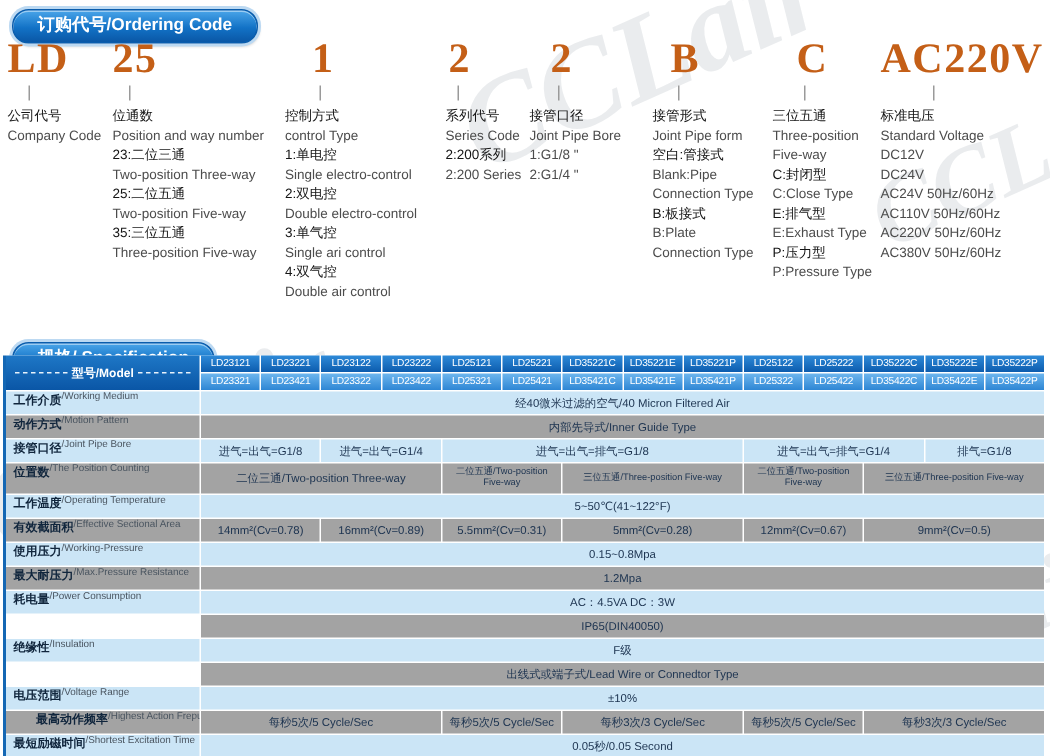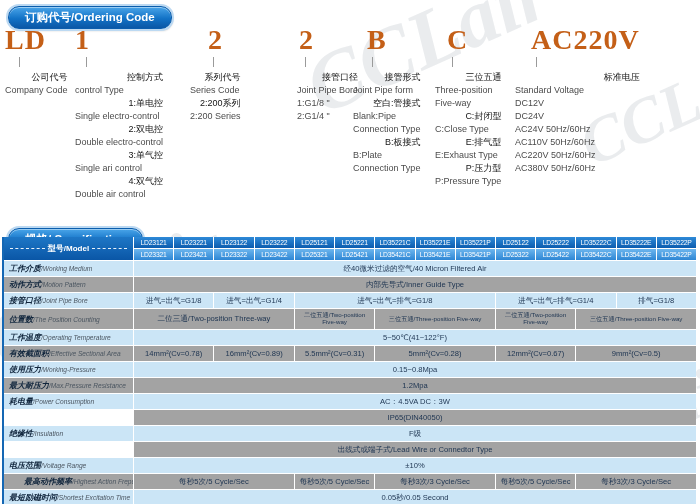--- a/index.html
+++ b/index.html
@@ -41,38 +41,38 @@
   .ocol:nth-child(7) .ocode{ margin-left:16px; }
   .otick { width:1px; height:10px; background:#9a9a9a; margin:3px 0 4px 14px; }
   .ocol:nth-child(2) .otick{ margin-left:11px; }
   .ocol:nth-child(3) .otick{ margin-left:23px; }
   .ocol:nth-child(4) .otick{ margin-left:8px; }
   .ocol:nth-child(5) .otick{ margin-left:19px; }
   .ocol:nth-child(6) .otick{ margin-left:17px; }
   .ocol:nth-child(7) .otick{ margin-left:21px; }
   .ocol:nth-child(8) .otick{ margin-left:35px; }
   .olines div { font-size:9px; line-height:13px; white-space:nowrap; }
-  .olines .lzh { color:#141414;text-align:right; }
+  .olines .lzh { color:#141414; }
   .olines .len { color:#4c4c4c; }
 
   
   #spec-grid { position:absolute; top:237px; left:2px; width:694px;
                display:grid; grid-template-columns:129px repeat(14,1fr);
                grid-template-rows:11px 11px 15px 15px 15px 20px repeat(11,15px);
                gap:1px; background:#fff; border-left:2px solid #1467b4; }
   .mlab { grid-column:1; grid-row:1 / span 2;
           background:linear-gradient(180deg,#1e77c6 0%,#0a56a6 100%);
           display:flex; align-items:center; color:#fff; font-size:8px; font-weight:bold;
           padding:0 3px; }
   .mlab .dash { flex:1; border-top:1px dashed #e8f2fb; margin:0 3px; height:0; }
   .mcell { display:flex; align-items:center; justify-content:center;
            color:#fff; font-size:6.8px; letter-spacing:-.2px; white-space:nowrap; overflow:hidden; }
   .ma { background:linear-gradient(180deg,#2e8ad8 0%,#0c5cae 100%); }
   .mb { background:linear-gradient(180deg,#6db6ee 0%,#2e86d4 100%); }
-  .lab { display:flex; align-items:center; padding-left:5px; white-space:nowrap; overflow:hidden;font-style:italic; }
+  .lab { display:flex; align-items:flex-start; padding-left:5px; white-space:nowrap; overflow:hidden; }
   .lab .zh { font-size:8px; font-weight:bold; color:#10253c; }
   .lab .en { font-size:6.6px; color:#4a5560; }
   .val { display:flex; align-items:center; justify-content:center; text-align:center;
          font-size:7.6px; color:#1c3350; white-space:nowrap; overflow:hidden; }
   .val.sm { font-size:6.2px; line-height:6.6px; white-space:pre-line; }
   .ob { background:#cbe5f6; }
   .ow { background:#a3a3a3; }
 </style>
 </head>
 <body>
@@ -90,20 +90,34 @@
     <span>订购代号/Ordering Code</span>
   </div>
 
   <div id="ordering-cols">
       <div class="ocol">
         <div class="ocode">LD</div>
         <div class="otick"></div>
         <div class="olines">
           <div class="lzh">公司代号</div>
           <div class="len">Company Code</div>
+        </div>
+      </div>
+      <div class="ocol">
+        <div class="ocode">25</div>
+        <div class="otick"></div>
+        <div class="olines">
+          <div class="lzh">位通数</div>
+          <div class="len">Position and way number</div>
+          <div class="lzh">23:二位三通</div>
+          <div class="len">Two-position Three-way</div>
+          <div class="lzh">25:二位五通</div>
+          <div class="len">Two-position Five-way</div>
+          <div class="lzh">35:三位五通</div>
+          <div class="len">Three-position Five-way</div>
         </div>
       </div>
       <div class="ocol">
         <div class="ocode">1</div>
         <div class="otick"></div>
         <div class="olines">
           <div class="lzh">控制方式</div>
           <div class="len">control Type</div>
           <div class="lzh">1:单电控</div>
           <div class="len">Single electro-control</div>

